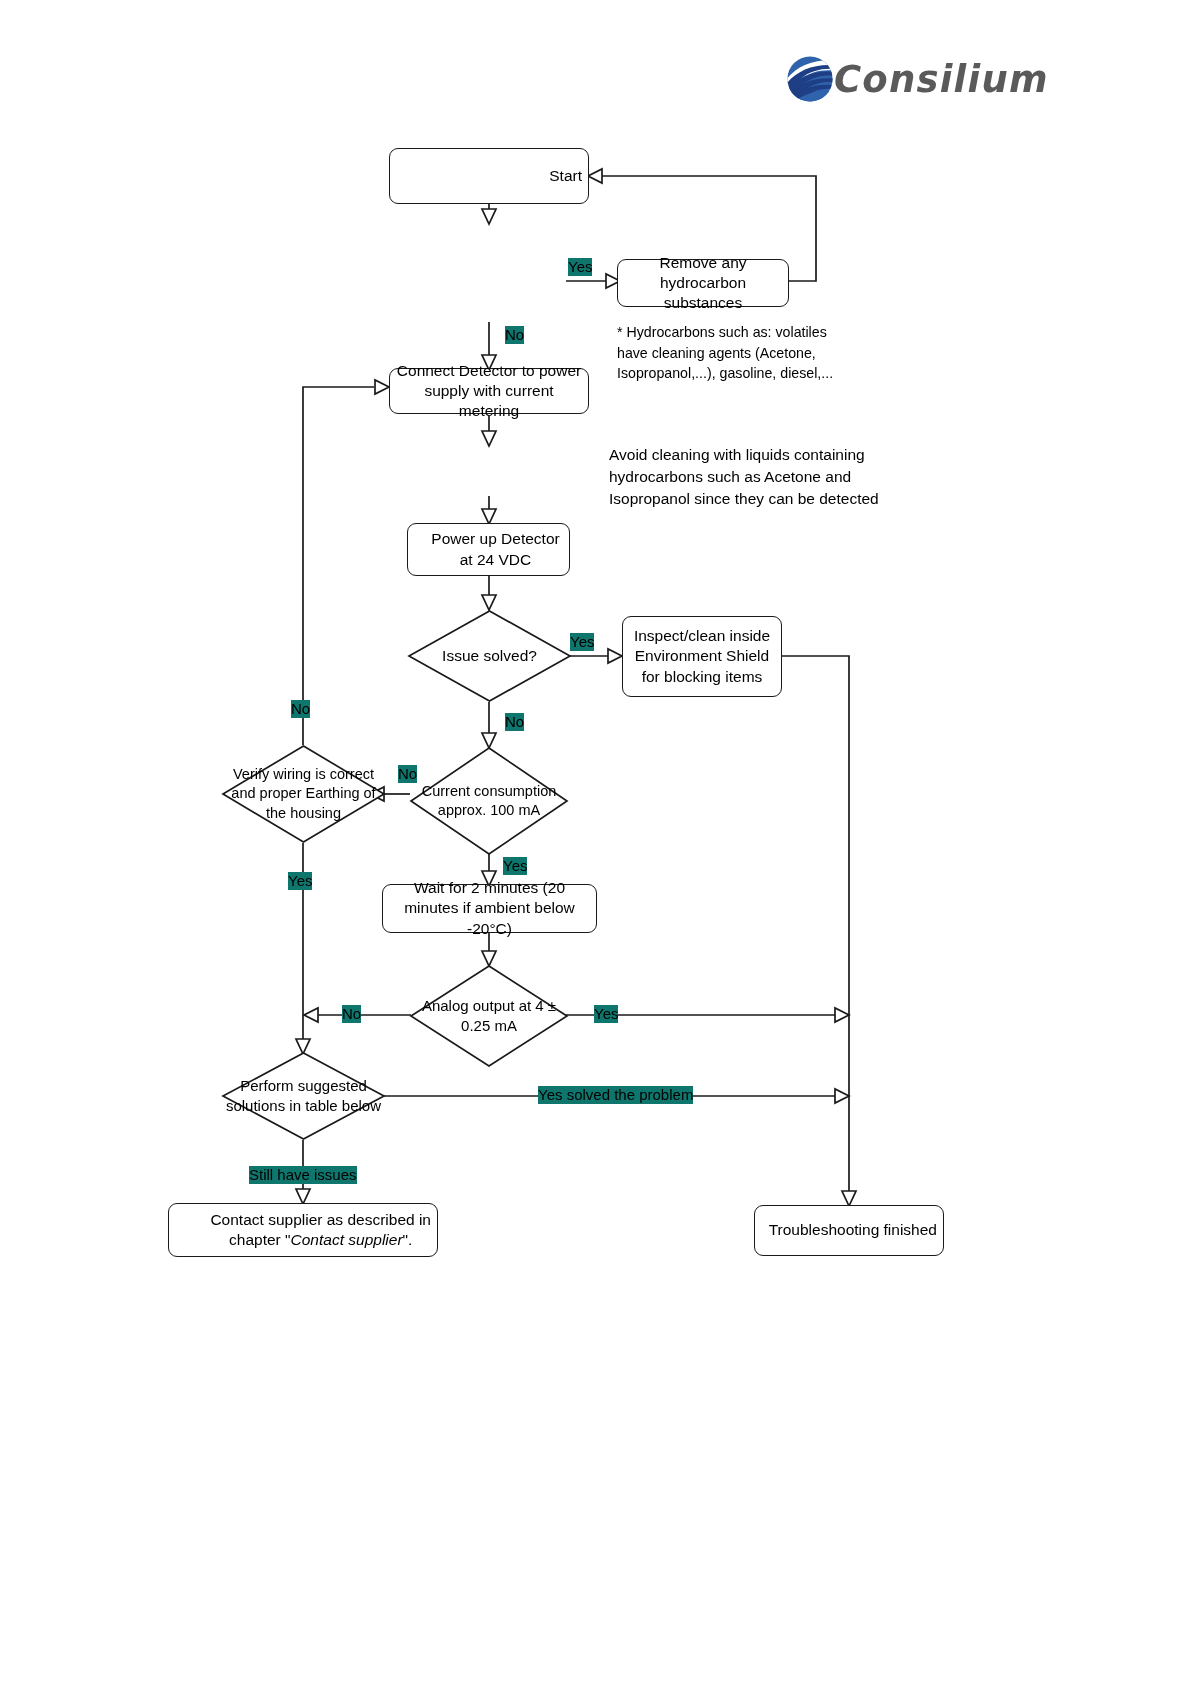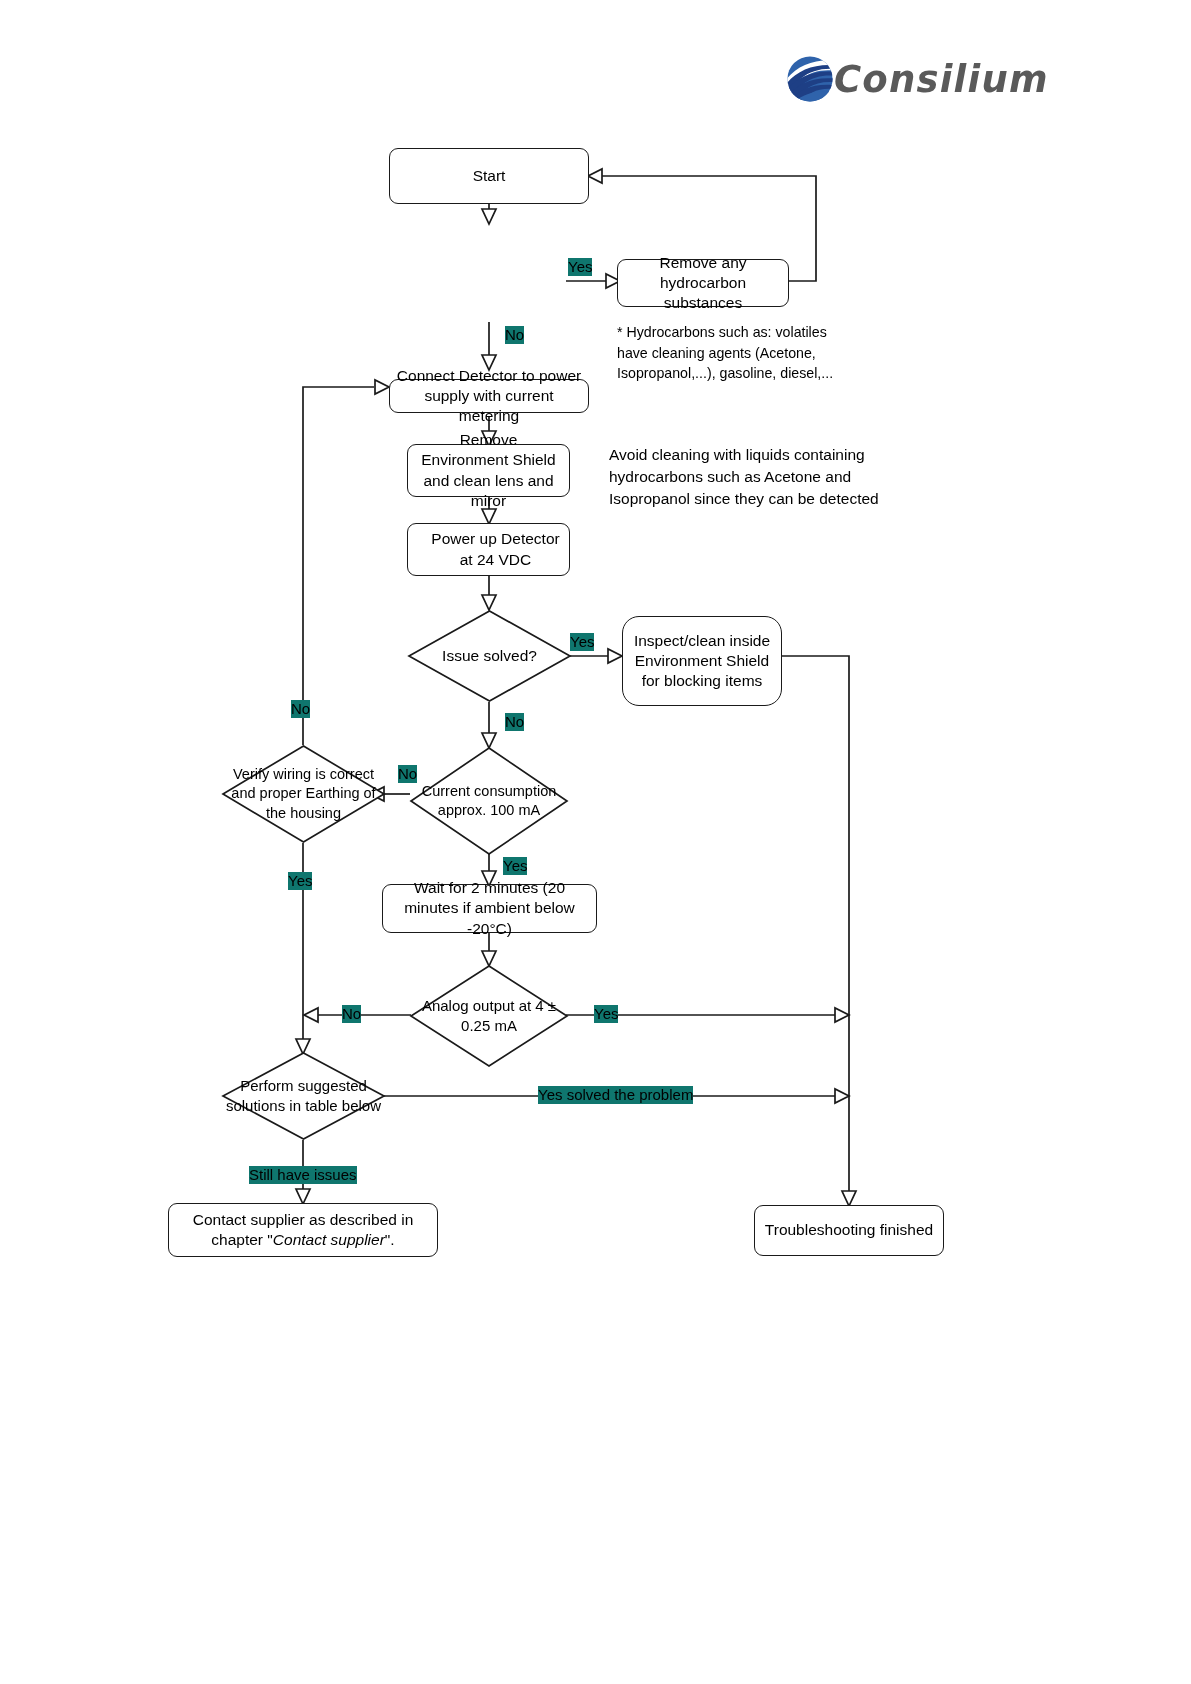--- a/index.html
+++ b/index.html
@@ -44,21 +44,21 @@
     line-height: 1;
     white-space: nowrap;
   }
 
   
   .node {
     position: absolute;
     box-sizing: border-box;
     display: flex;
     align-items: center;
-    justify-content: center;
+    justify-content: flex-end;
     text-align: center;
     font-size: 15.5px;
     line-height: 1.30;
     color: #000;
   }
   .proc {
     border: 1.6px solid #1a1a1a;
     border-radius: 9px;
     background: #fff;
     padding: 4px 6px;
@@ -217,42 +217,39 @@
 
   <div class="node proc" style="left:389px; top:148px; width:200px; height:56px;">
     <span>Start</span>
   </div>
 
 
   <div class="node proc" style="left:617px; top:259px; width:172px; height:48px;">
     <span>Remove any hydrocarbon substances</span>
   </div>
 
-  <div class="node proc" style="left:389px; top:379px; width:200px; height:34px;">
+  <div class="node proc" style="left:389px; top:368px; width:200px; height:46px;">
     <span>Connect Detector to power supply with current metering</span>
   </div>
 
-  <div class="node proc" style="left:407px; top:444px; width:163px; height:53px;">
-    <span>Remove Environment Shield and clean lens and miror</span>
-  </div>
 
   <div class="node proc" style="left:407px; top:523px; width:163px; height:53px;padding-left:20px;">
     <span>Power up Detector at 24 VDC</span>
   </div>
 
   <div class="diamond-wrap" style="left:407px; top:609px; width:165px; height:94px;">
     <svg width="165" height="94" viewBox="0 0 165 94">
       <polygon points="82.5,2 163,47 82.5,92 2,47" fill="#ffffff" stroke="#1a1a1a" stroke-width="1.7"></polygon>
     </svg>
     <div class="diamond-label">
       <span>Issue solved?</span>
     </div>
   </div>
 
-  <div class="node proc" style="left:622px; top:616px; width:160px; height:90px;border-radius:17px;">
+  <div class="node proc" style="left:622px; top:616px; width:160px; height:81px;">
     <span>Inspect/clean inside Environment Shield for blocking items</span>
   </div>
 
   <div class="diamond-wrap" style="left:221px; top:744px; width:165px; height:100px;">
     <svg width="165" height="100" viewBox="0 0 165 100">
       <polygon points="82.5,2 163,50 82.5,98 2,50" fill="#ffffff" stroke="#1a1a1a" stroke-width="1.7"></polygon>
     </svg>
     <div class="diamond-label" style="font-size:14.5px;">
       <span>Verify wiring is correct and proper Earthing of the housing</span>
     </div>

